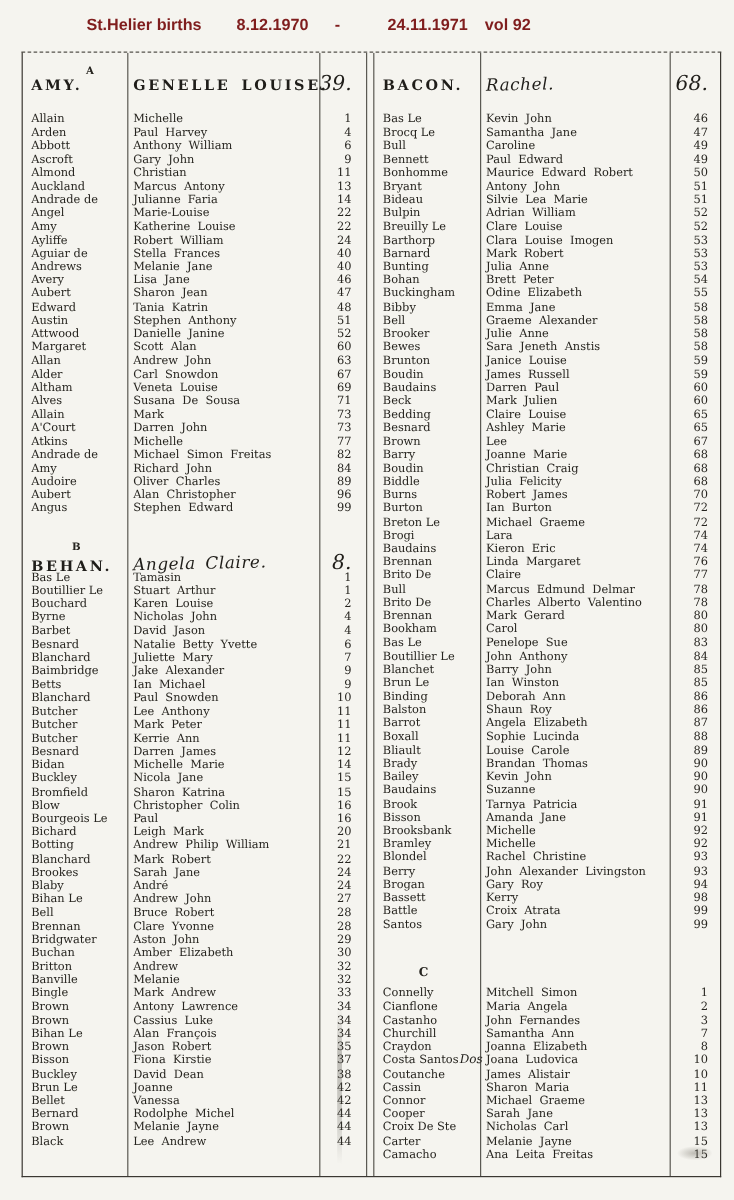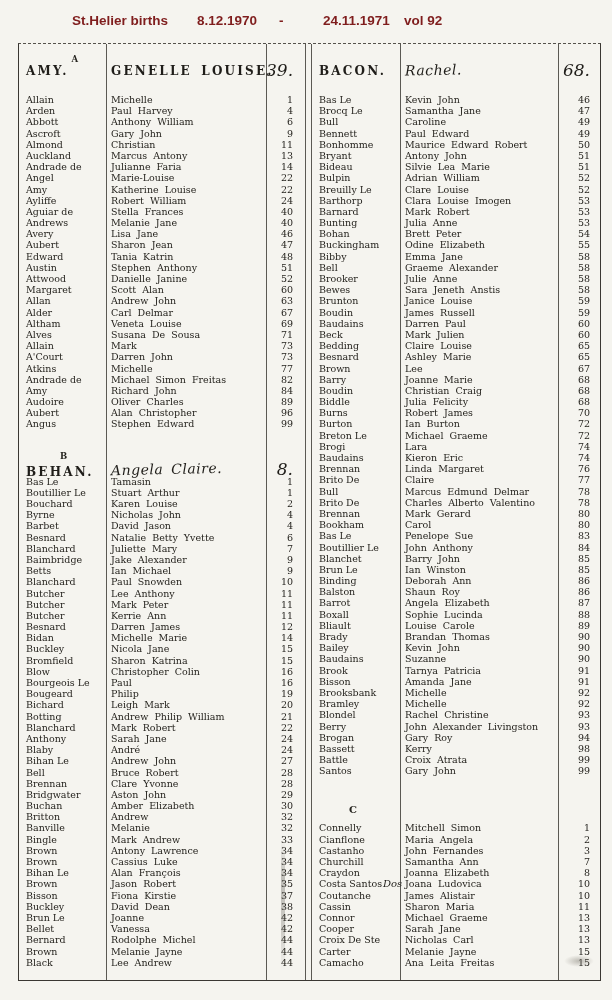--- a/index.html
+++ b/index.html
@@ -176,21 +176,21 @@
         <div class="cell c-names">Scott Alan</div>
         <div class="cell c-num">60</div>
       </div>
       <div class="row data">
         <div class="cell c-surname">Allan</div>
         <div class="cell c-names">Andrew John</div>
         <div class="cell c-num">63</div>
       </div>
       <div class="row data">
         <div class="cell c-surname">Alder</div>
-        <div class="cell c-names">Carl Delmar</div>
+        <div class="cell c-names">Carl Snowdon</div>
         <div class="cell c-num">67</div>
       </div>
       <div class="row data">
         <div class="cell c-surname">Altham</div>
         <div class="cell c-names">Veneta Louise</div>
         <div class="cell c-num">69</div>
       </div>
       <div class="row data">
         <div class="cell c-surname">Alves</div>
         <div class="cell c-names">Susana De Sousa</div>
@@ -331,41 +331,36 @@
         <div class="cell c-surname">Blow</div>
         <div class="cell c-names">Christopher Colin</div>
         <div class="cell c-num">16</div>
       </div>
       <div class="row data">
         <div class="cell c-surname">Bourgeois Le</div>
         <div class="cell c-names">Paul</div>
         <div class="cell c-num">16</div>
       </div>
       <div class="row data">
-        <div class="cell c-surname">Bougeard</div>
-        <div class="cell c-names">Philip</div>
-        <div class="cell c-num">19</div>
-      </div>
-      <div class="row data">
         <div class="cell c-surname">Bichard</div>
         <div class="cell c-names">Leigh Mark</div>
         <div class="cell c-num">20</div>
       </div>
       <div class="row data">
         <div class="cell c-surname">Botting</div>
         <div class="cell c-names">Andrew Philip William</div>
         <div class="cell c-num">21</div>
       </div>
       <div class="row data">
         <div class="cell c-surname">Blanchard</div>
         <div class="cell c-names">Mark Robert</div>
         <div class="cell c-num">22</div>
       </div>
       <div class="row data">
-        <div class="cell c-surname">Anthony</div>
+        <div class="cell c-surname">Brookes</div>
         <div class="cell c-names">Sarah Jane</div>
         <div class="cell c-num">24</div>
       </div>
       <div class="row data">
         <div class="cell c-surname">Blaby</div>
         <div class="cell c-names">André</div>
         <div class="cell c-num">24</div>
       </div>
       <div class="row data">
         <div class="cell c-surname">Bihan Le</div>

